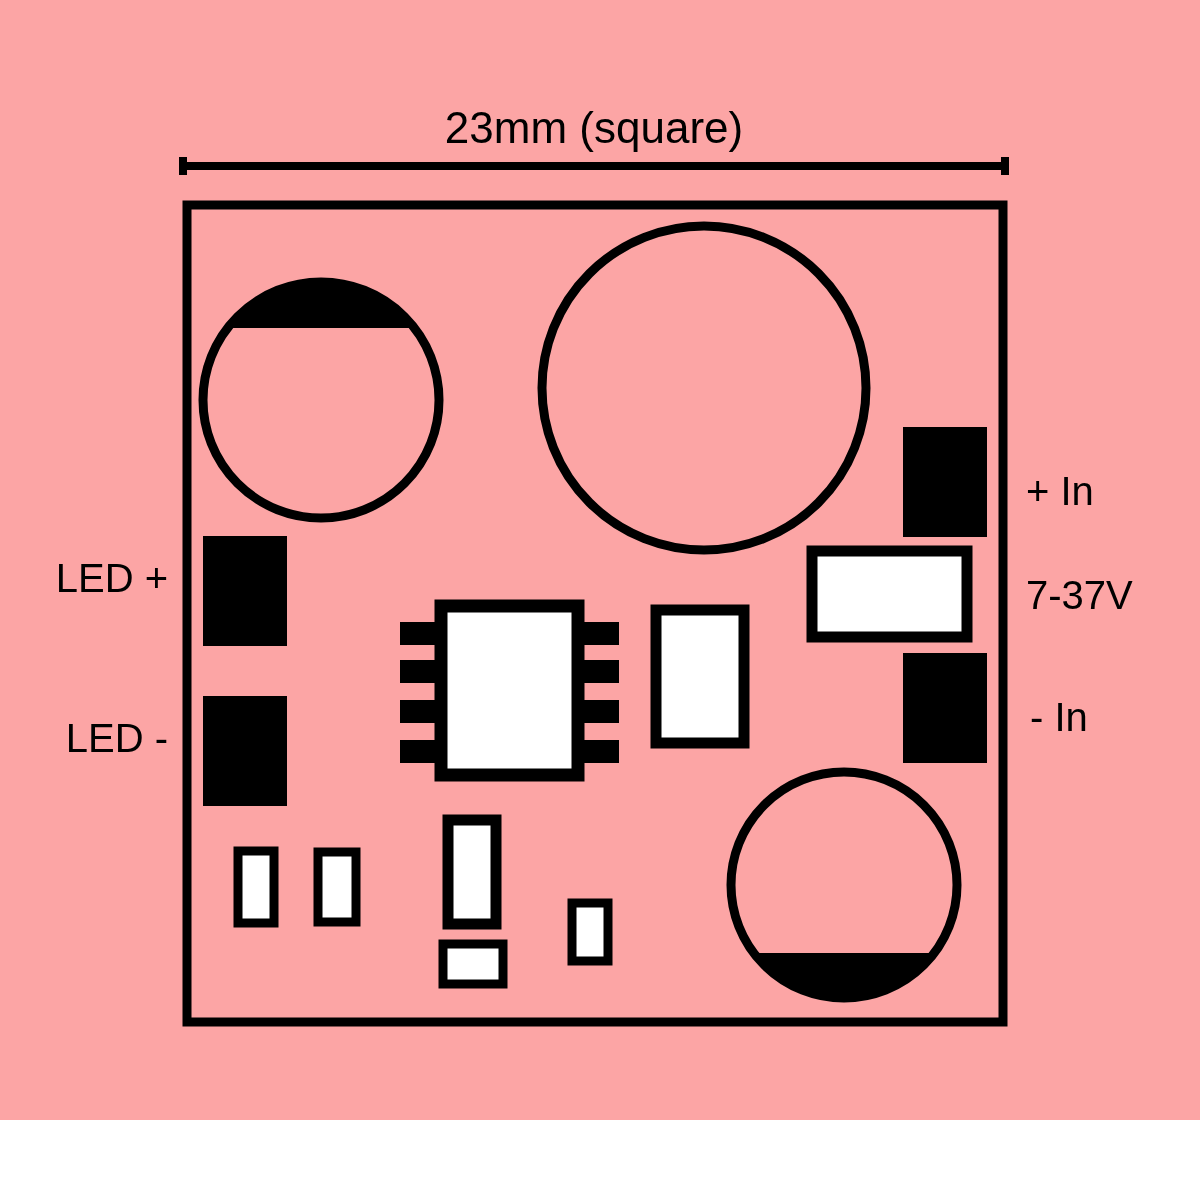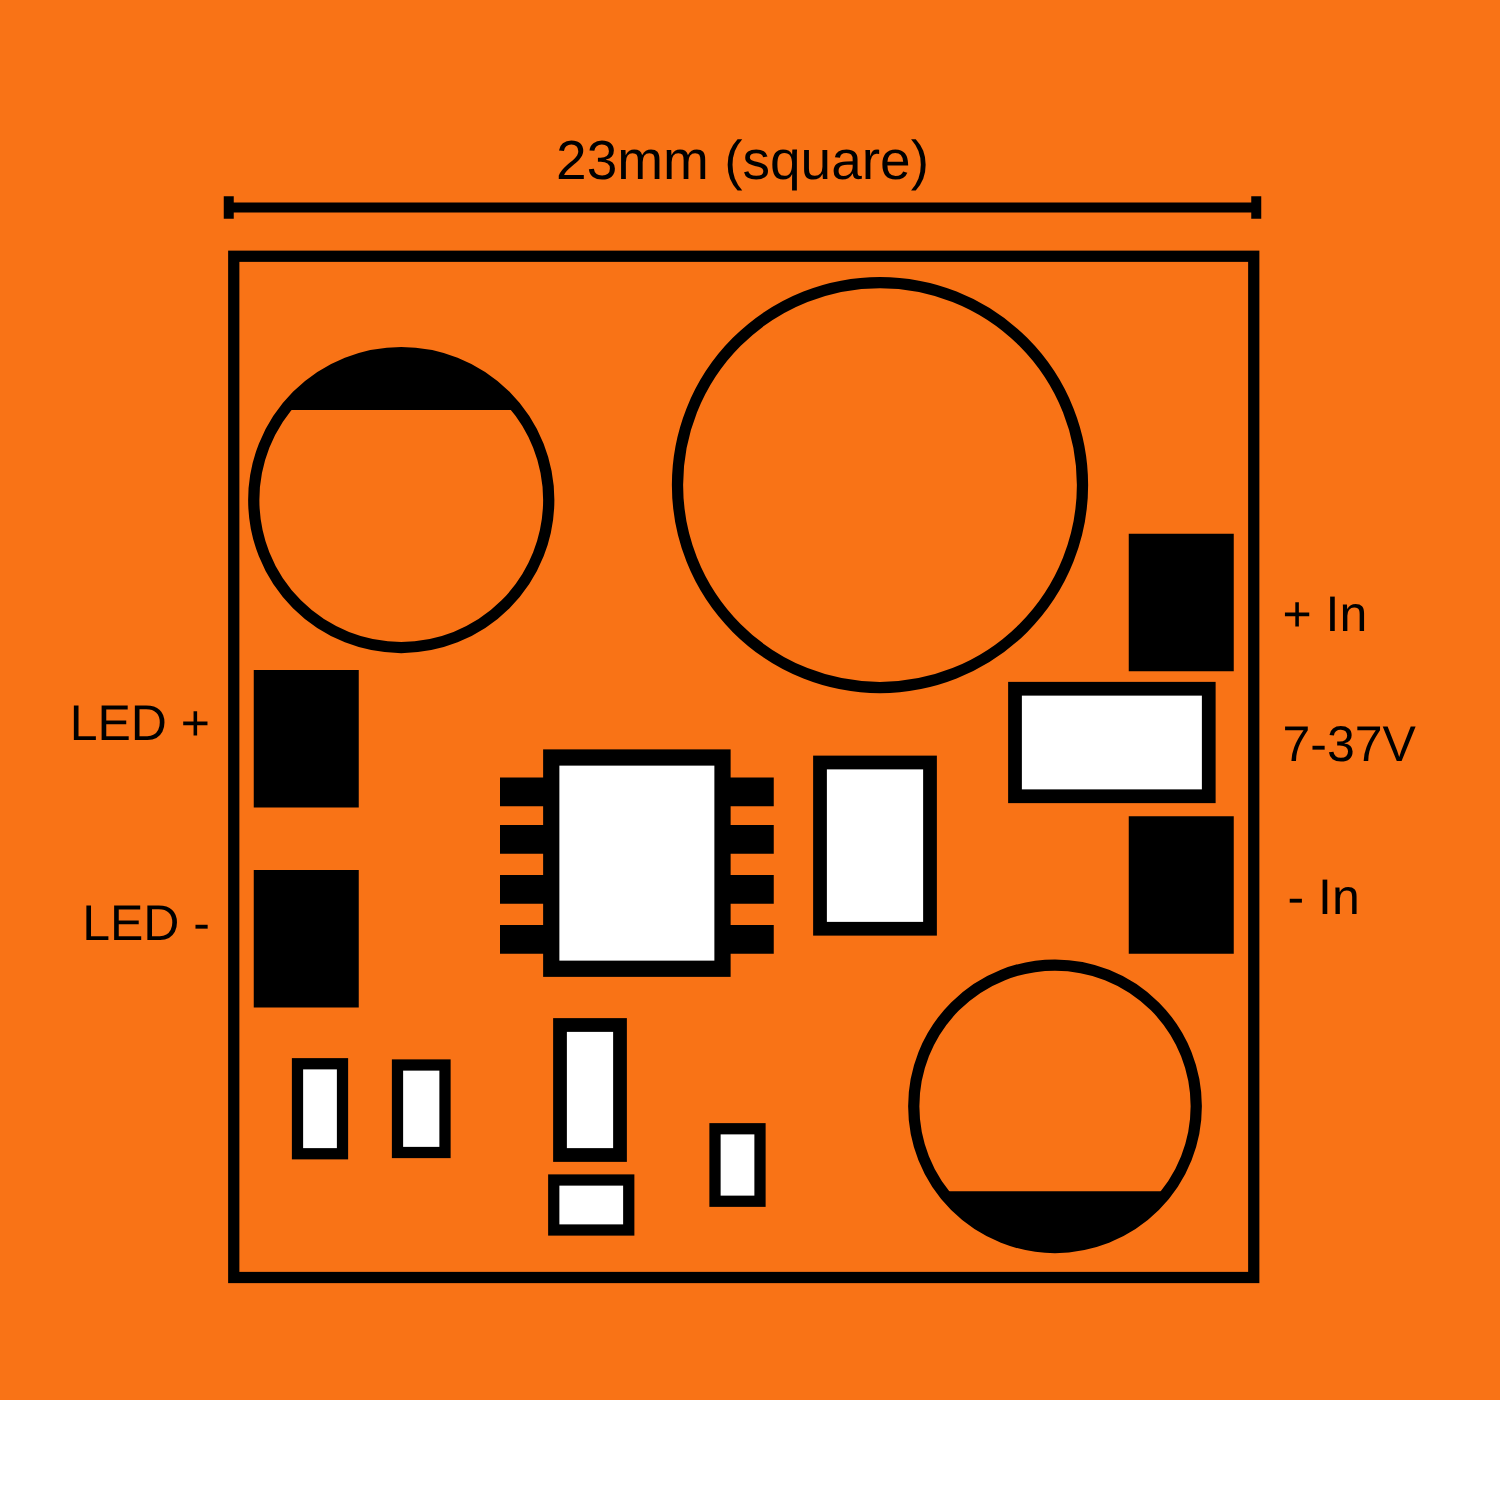--- a/index.html
+++ b/index.html
@@ -11,21 +11,21 @@
     width: 1200px;
     height: 1200px;
     font-family: "Liberation Sans", sans-serif;
     color: #000000;
     overflow: hidden;
   }
   #stage {
     position: relative;
     width: 1200px;
     height: 1120px;
-    background: #f97316;
+    background: #fca5a5;
   }
   #board-svg {
     position: absolute;
     left: 0;
     top: 0;
     width: 1200px;
     height: 1200px;
     display: block;
   }
   .diag-text {

